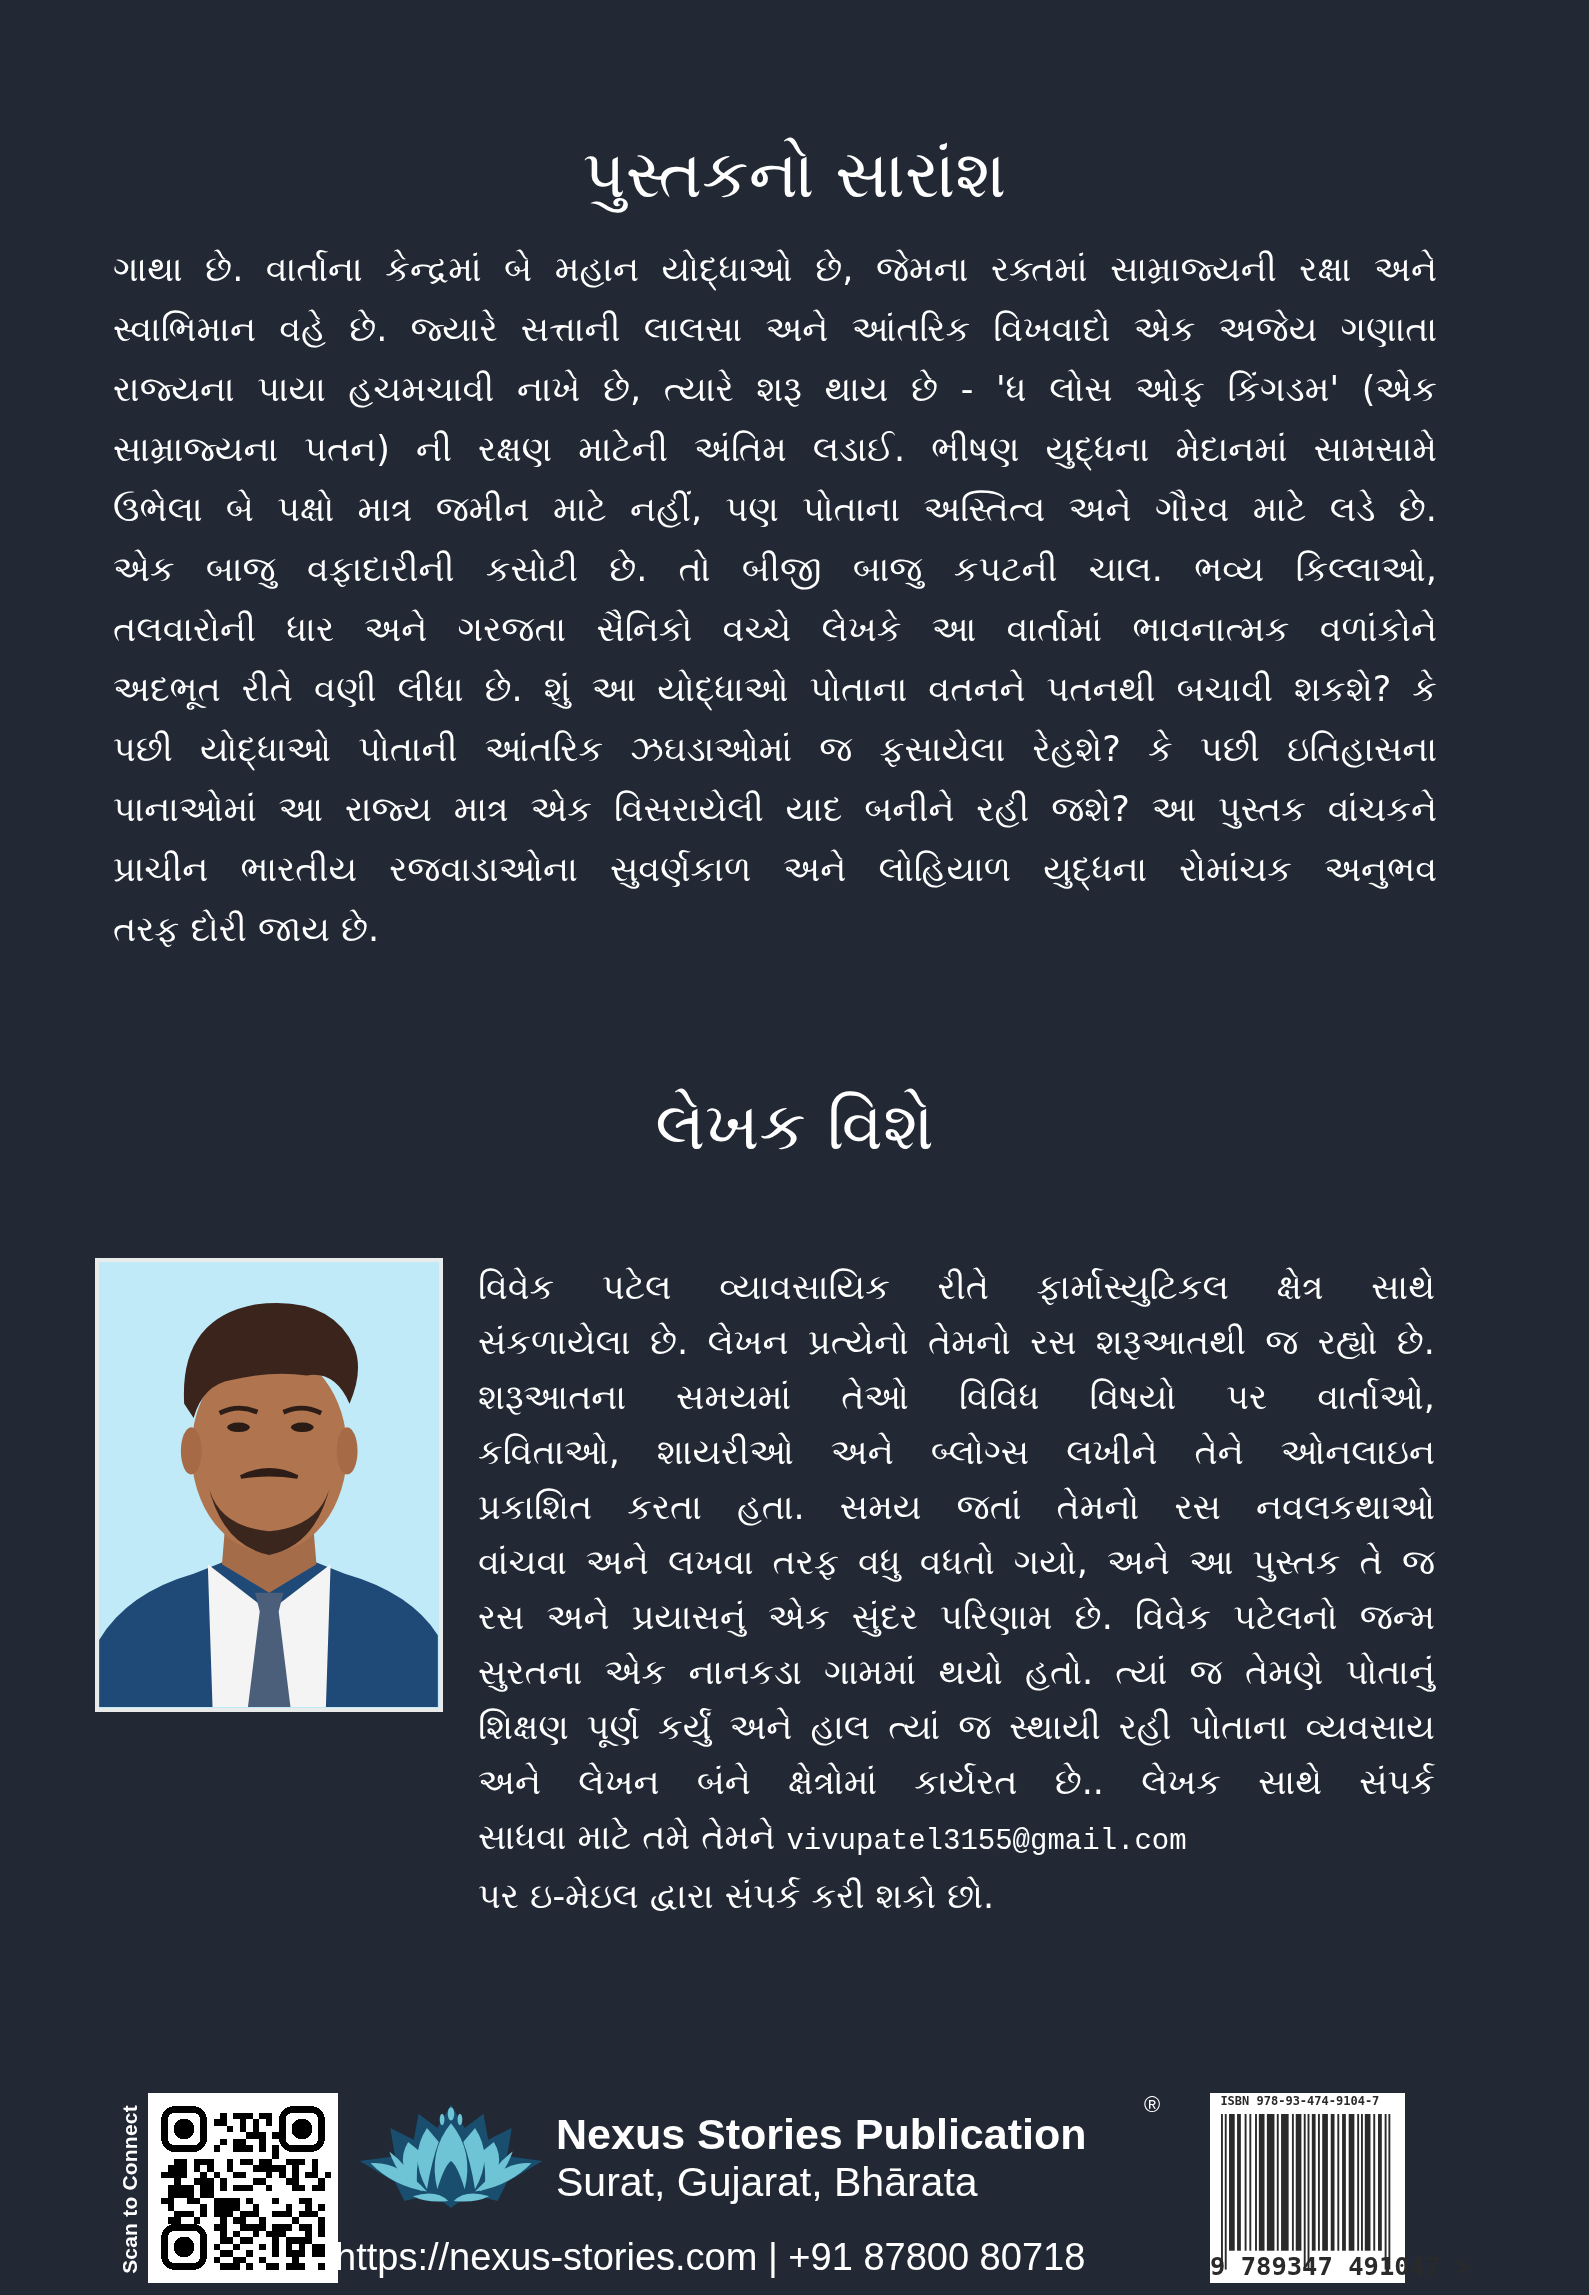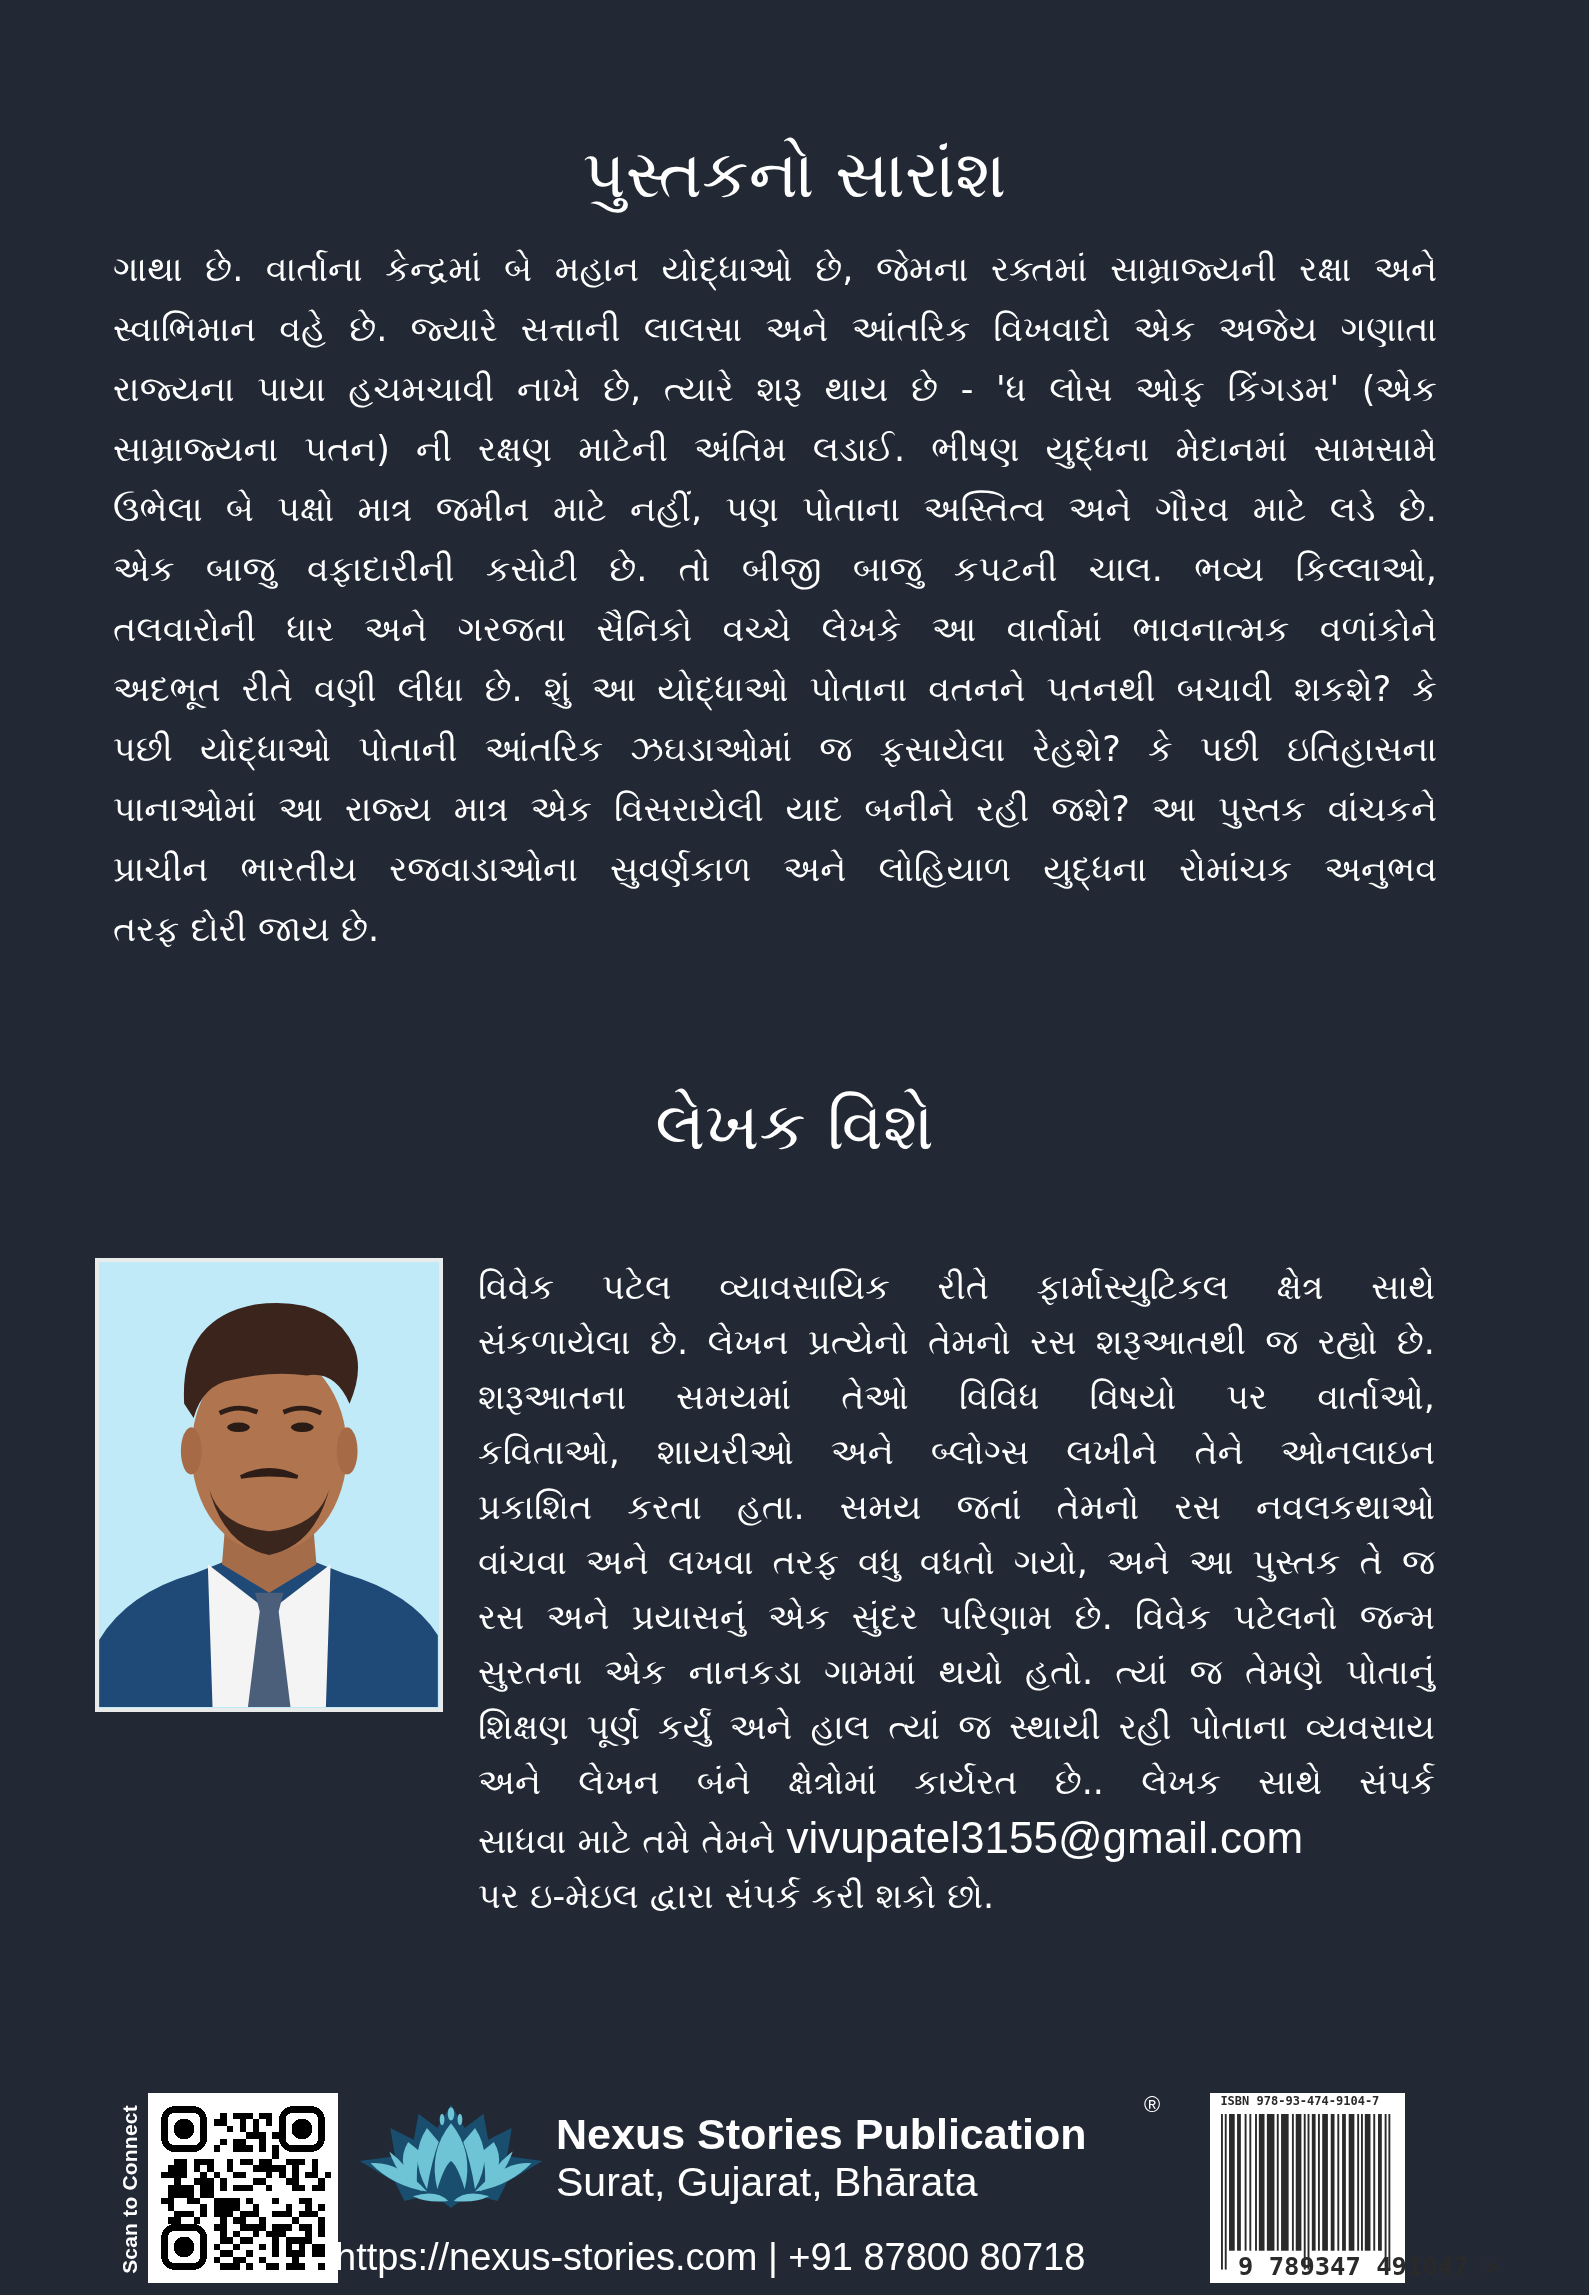--- a/index.html
+++ b/index.html
@@ -43,21 +43,21 @@
     position: relative; overflow: hidden;
   }
 
   .bio-body {
     position: absolute; left: 478px; width: 957px; top: 1260px;
     font-size: 35px; line-height: 55px;
     margin: 0;
   }
   .bio-body .line { display: block; white-space: nowrap; text-align: justify; text-align-last: justify; }
   .bio-body .line.last { text-align-last: left; }
-  .email { font-family: Liberation Sans, sans-serif; font-size: 44px; }
+  .email { font-family: Liberation Mono, monospace; font-size: 29px; }
 
   
   .scan-label {
     position: absolute; left: 118px; top: 2284px;
     transform-origin: 0 0; transform: rotate(-90deg);
     font-family: "Liberation Sans", sans-serif; font-weight: bold;
     font-size: 21px; letter-spacing: 0.2px; white-space: nowrap;
     width: 189px; text-align: center;
   }
   .qr-box {
@@ -96,21 +96,20 @@
     position: absolute; left: 10.4px; top: 1px;
     font-family: "DejaVu Sans Mono", monospace; font-weight: bold;
     font-size: 12px; letter-spacing: 0px; white-space: nowrap;
   }
   .bars { position: absolute; left: 11.3px; top: 21px; width: 175px; height: 165px; }
   .barcode-digits {
     position: absolute; left: 0px; top: 161px;
     font-family: "DejaVu Sans Mono", monospace; font-weight: bold;
     font-size: 25.5px; line-height: 1; white-space: pre;
     width: 195px;
-    padding-left: 28px;
   }
 </style>
 </head>
 <body>
 
 <h1 class="section-title" id="summary-title">પુસ્તકનો સારાંશ</h1>
 
 <div class="summary-body">
   <span class="line">ગાથા છે. વાર્તાના કેન્દ્રમાં બે મહાન યોદ્ધાઓ છે, જેમના રક્તમાં સામ્રાજ્યની રક્ષા અને</span>
   <span class="line">સ્વાભિમાન વહે છે. જ્યારે સત્તાની લાલસા અને આંતરિક વિખવાદો એક અજેય ગણાતા</span>

